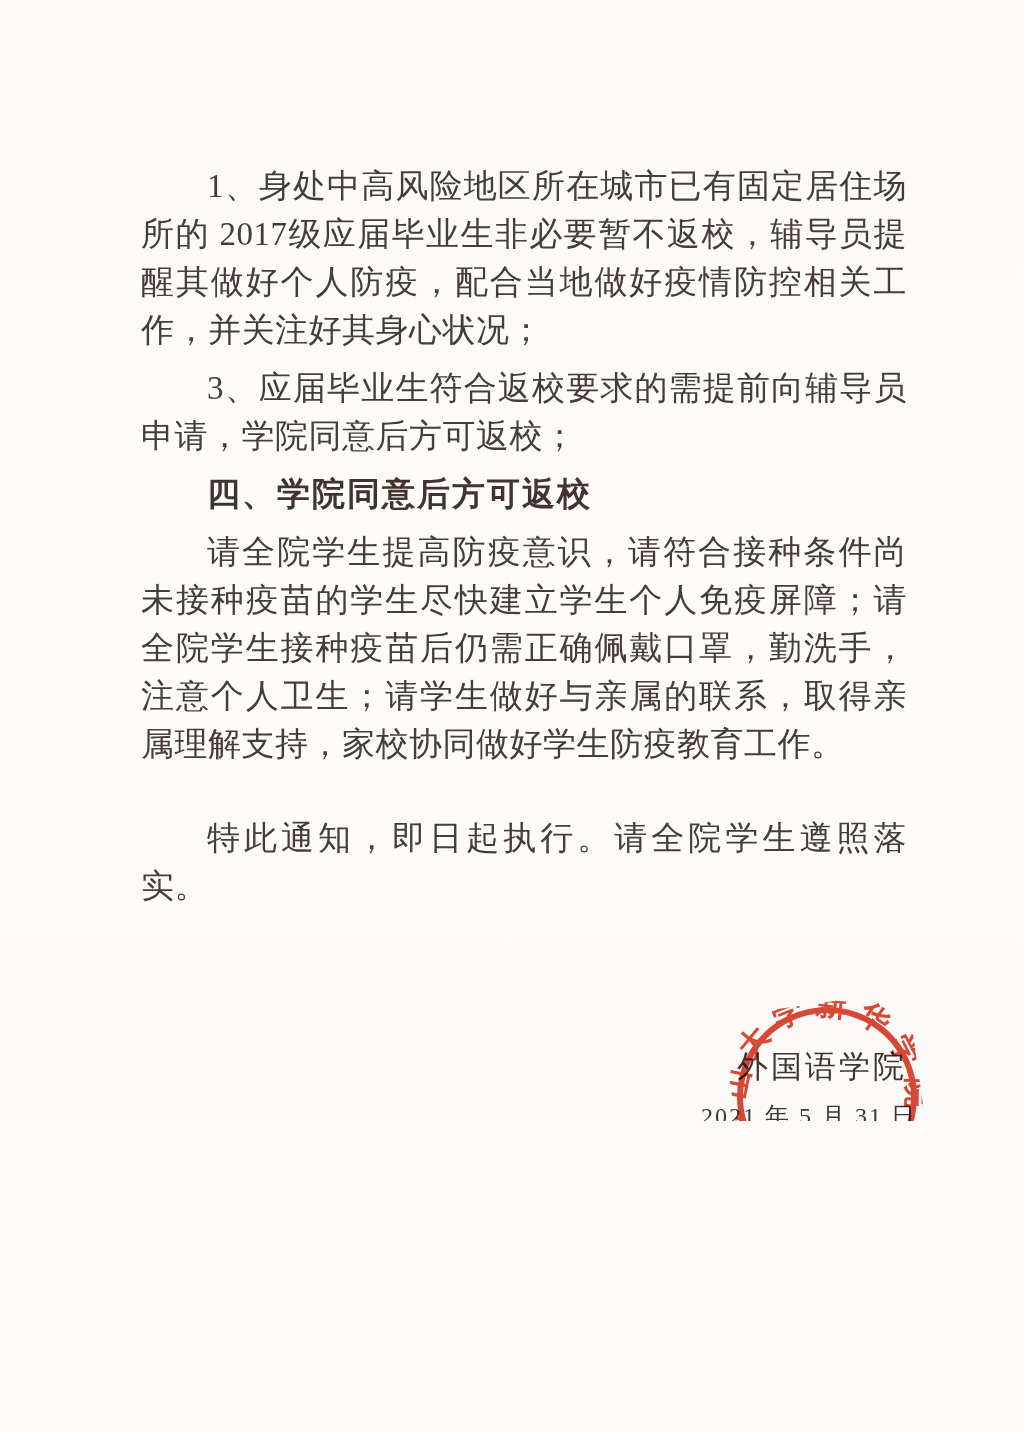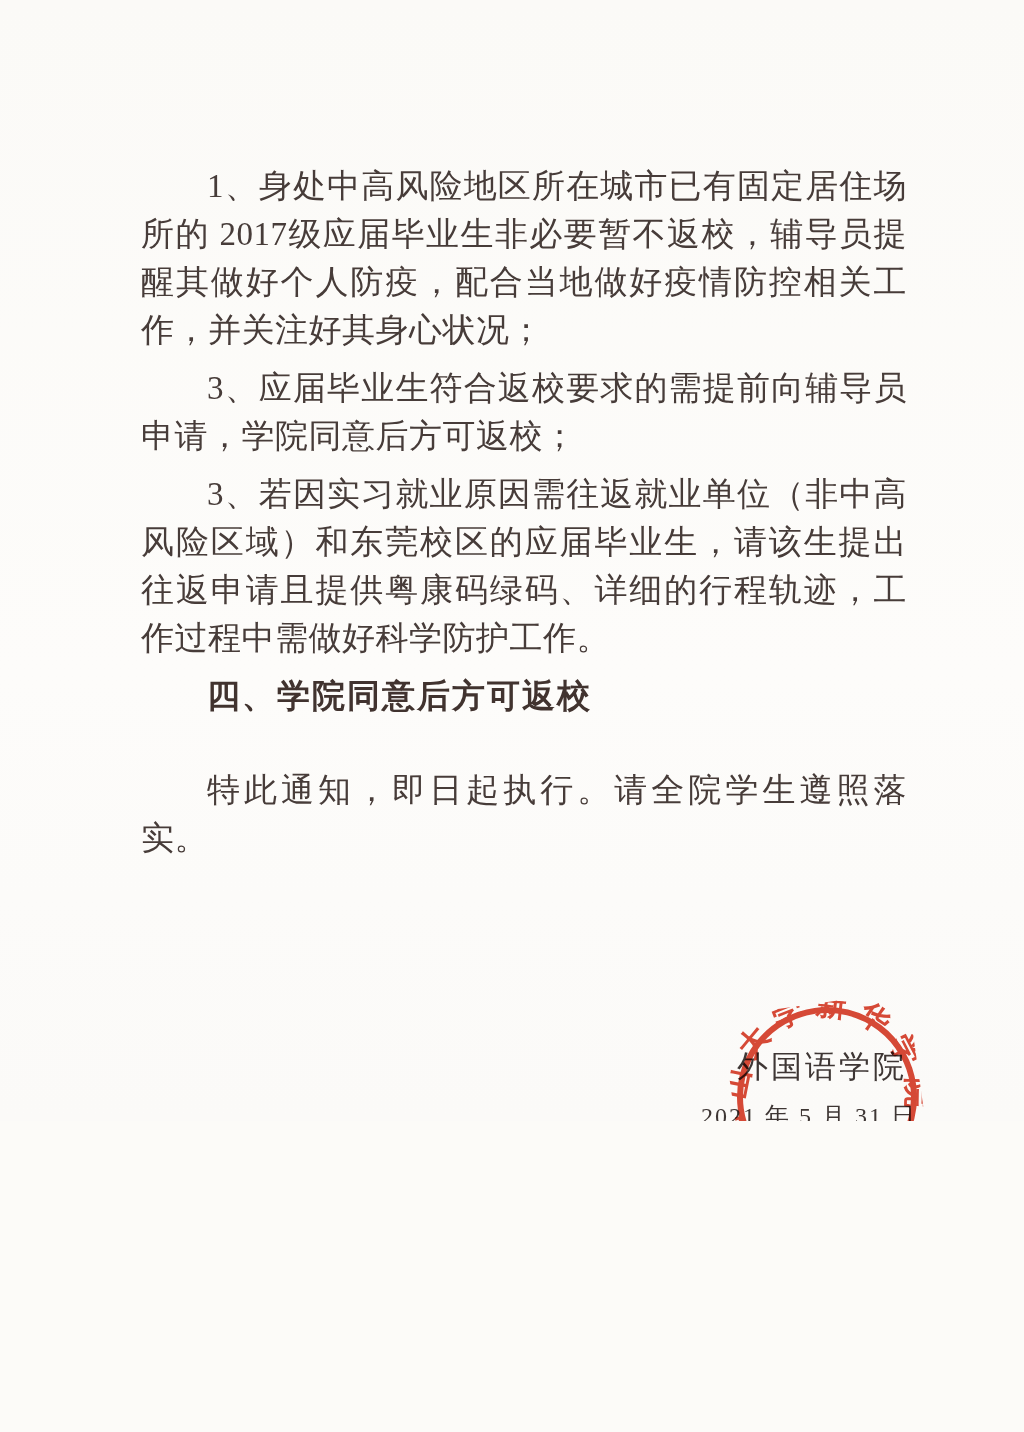--- a/index.html
+++ b/index.html
@@ -81,22 +81,22 @@
   }
 </style>
 </head>
 <body>
 
 <div class="page">
 
   <main class="doc-body">
     <p class="body">1、身处中高风险地区所在城市已有固定居住场所的 2017级应届毕业生非必要暂不返校，辅导员提醒其做好个人防疫，配合当地做好疫情防控相关工作，并关注好其身心状况；</p>
     <p class="body">3、应届毕业生符合返校要求的需提前向辅导员申请，学院同意后方可返校；</p>
-    <p class="body">3、若因实习就业原因需往返就业单位（非中高风险区域）和东莞校区的应届毕业生，请该生提出往返申请且提供粤康码绿码、详细的行程轨迹，工作过程中需做好科学防护工作。</p>
     <p class="heading">四、学院同意后方可返校</p>
+    <p class="body">请全院学生提高防疫意识，请符合接种条件尚未接种疫苗的学生尽快建立学生个人免疫屏障；请全院学生接种疫苗后仍需正确佩戴口罩，勤洗手，注意个人卫生；请学生做好与亲属的联系，取得亲属理解支持，家校协同做好学生防疫教育工作。</p>
     <p class="closing">特此通知，即日起执行。请全院学生遵照落实。</p>
   </main>
 
   <div class="signature">
     <div class="sig-org">外国语学院</div>
     <div class="sig-date">2021 年 5 月 31 日</div>
   </div>
 
   <div class="seal">
     <svg width="188" height="188" viewBox="0 0 188 188">

